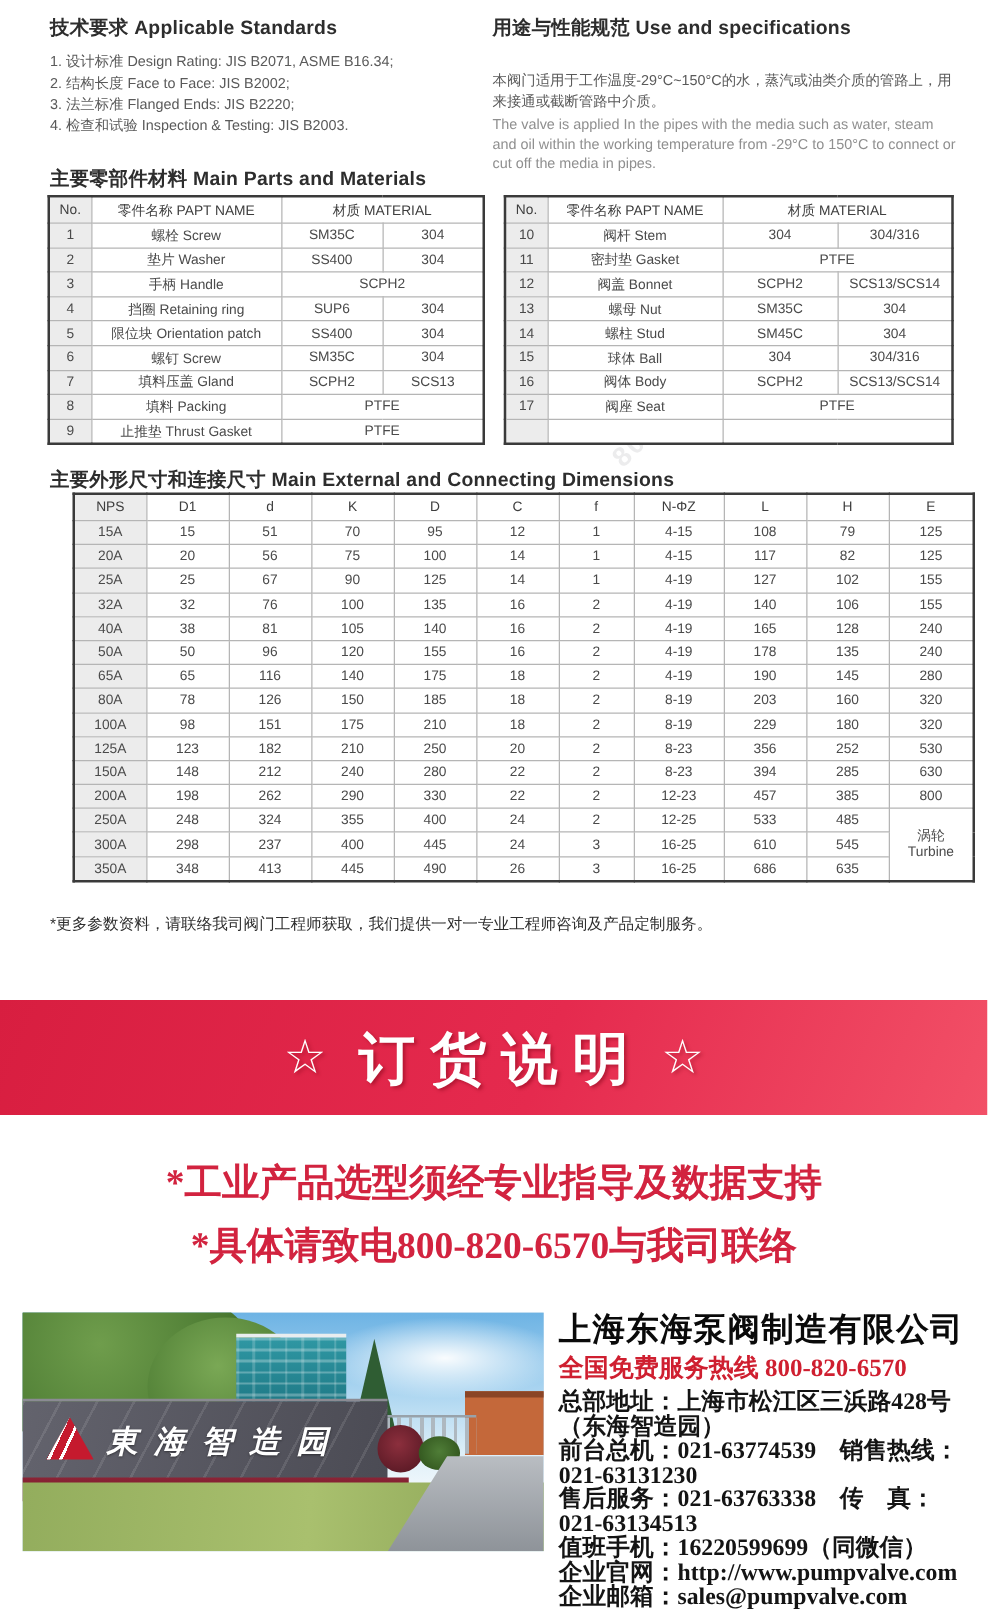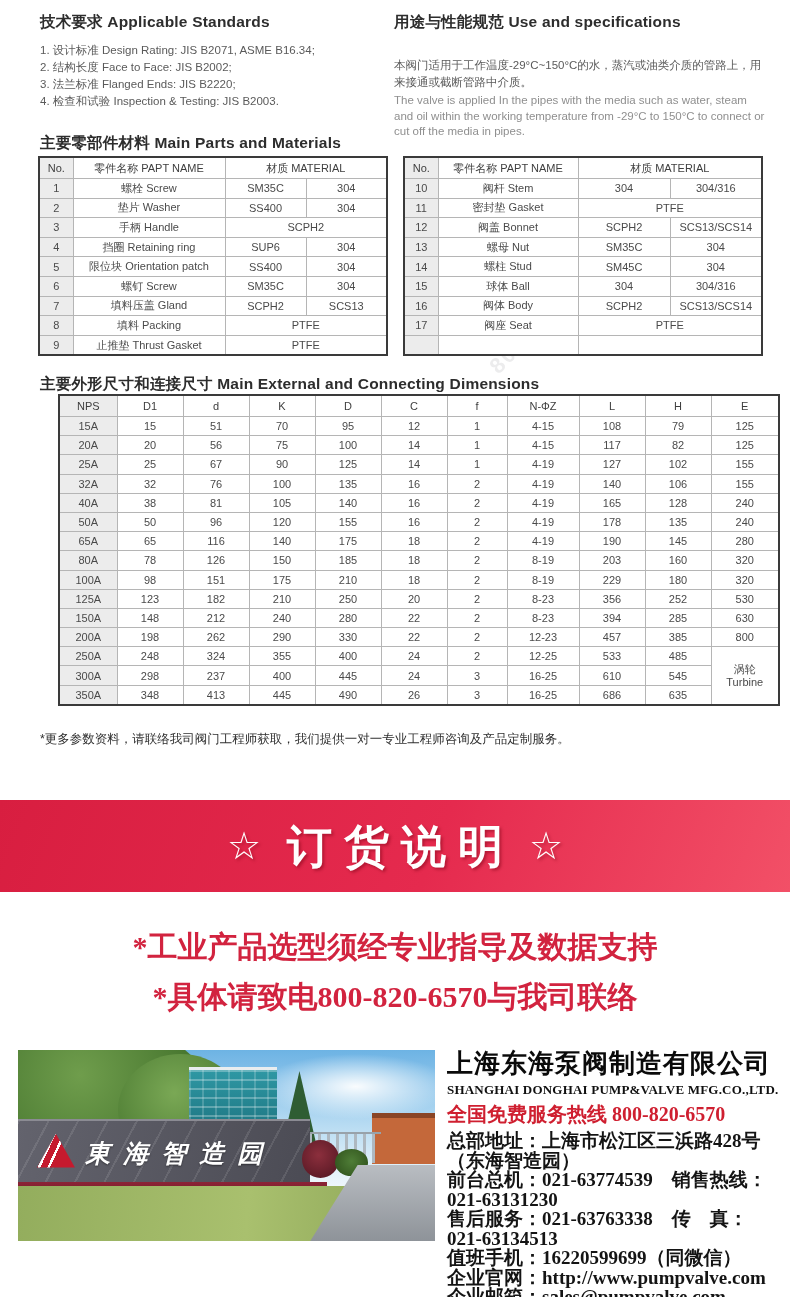--- a/index.html
+++ b/index.html
@@ -527,21 +527,20 @@
   </div>
   <div class="ph-shrub"></div>
   <div class="ph-cycad"></div>
   <div class="ph-hedge"></div>
   <div class="ph-lawn"></div>
   <div class="ph-road"></div>
 </div>
 
 <div class="abs company">
   <div class="c-name-cn">上海东海泵阀制造有限公司</div>
-  <div class="c-name-en">SHANGHAI DONGHAI PUMP&amp;VALVE MFG.CO.,LTD.</div>
   <div class="c-hotline">
     <span>全国免费服务热线</span>
     <span>800-820-6570</span>
   </div>
   <div class="c-info">
     <div>总部地址：上海市松江区三浜路428号（东海智造园）</div>
     <div>前台总机：021-63774539　销售热线：021-63131230</div>
     <div>售后服务：021-63763338　传　真：021-63134513</div>
     <div>值班手机：16220599699（同微信）</div>
     <div>企业官网：http://www.pumpvalve.com</div>

